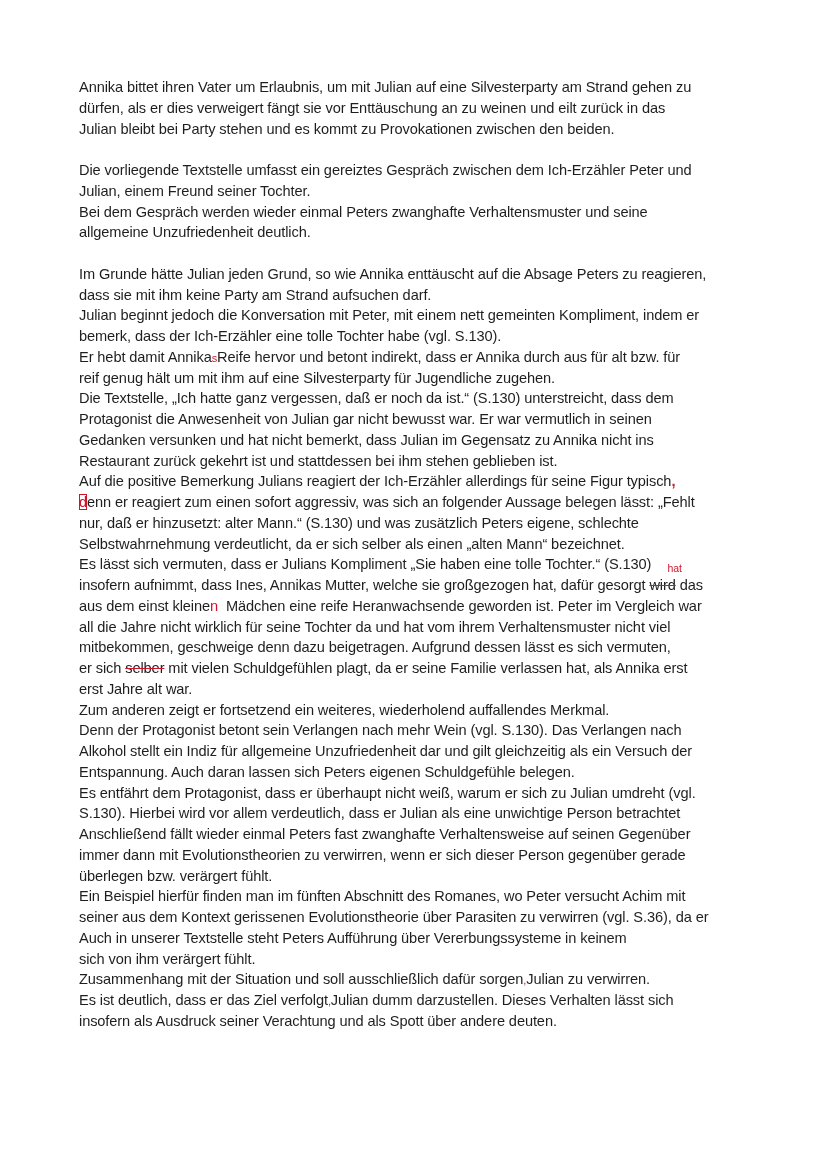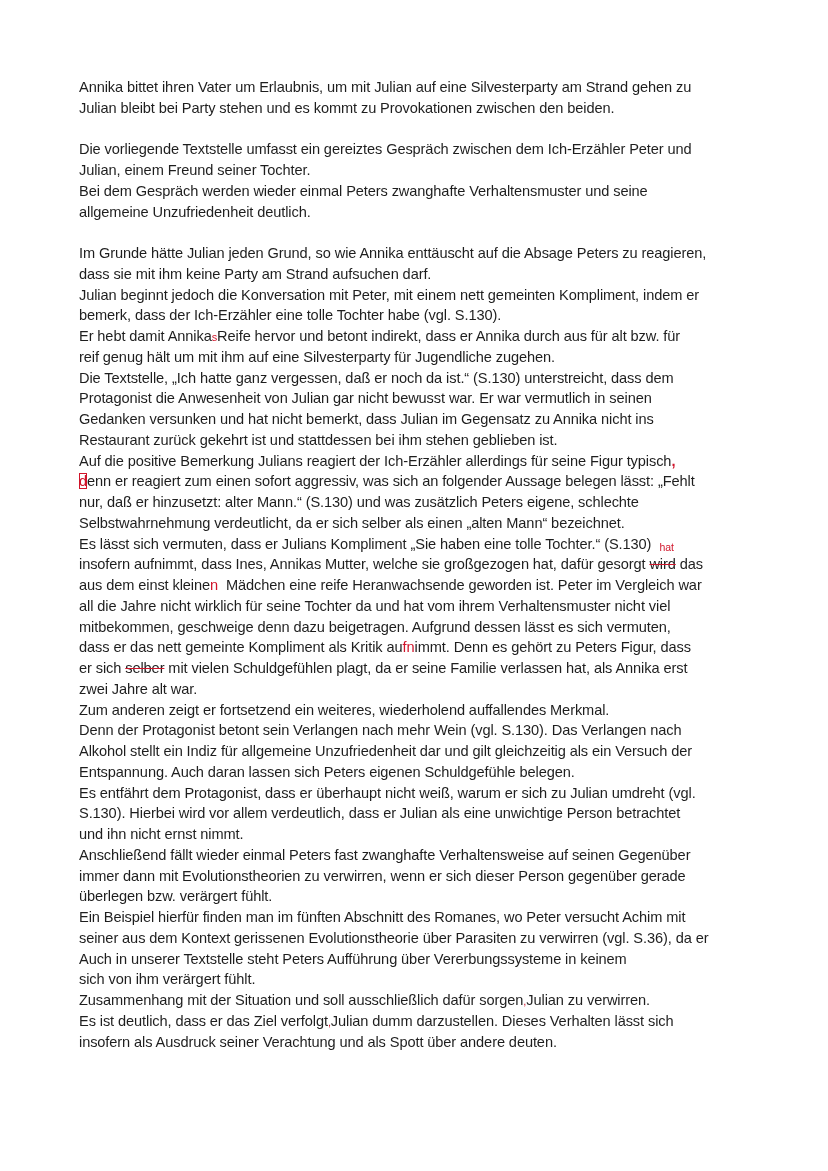--- a/index.html
+++ b/index.html
@@ -9,31 +9,32 @@
     font-family: "Liberation Sans", sans-serif;
     font-size: 14.6px; line-height: 20.75px; color: #1e1e1e;
     letter-spacing: -0.1px;
   }
   .line { white-space: nowrap; height: 20.75px; }
   .blank { height: 20.75px; }
   .red { color: #d0142a; }
   .strike { text-decoration: line-through; text-decoration-color: #d0142a; }
   .sup-wrap { position: relative; display: inline-block; }
   .sup-wrap .above {
-    position: absolute; left: 10px; top: -12px; font-size: 10.5px; line-height: 11px; color: #d0142a;
+    position: absolute; left: 18px; top: -12px; font-size: 10.5px; line-height: 11px; color: #d0142a;
   }
   .small-red { font-size: 11px; color: #d0142a; }
   .boxed { outline: 1px solid #d0142a; outline-offset: -1px; }
 </style>
 </head>
 <body>
 
 <div class="page">
   <div>
     <div class="line">Annika bittet ihren Vater um Erlaubnis, um mit Julian auf eine Silvesterparty am Strand gehen zu</div>
+    <div class="line">dürfen, als er dies verweigert fängt sie vor Enttäuschung an zu weinen und eilt zurück in das</div>
     <div class="line">Julian bleibt bei Party stehen und es kommt zu Provokationen zwischen den beiden.</div>
   </div>
   <div class="blank"></div>
   <div>
     <div class="line">Die vorliegende Textstelle umfasst ein gereiztes Gespräch zwischen dem Ich-Erzähler Peter und</div>
     <div class="line">Julian, einem Freund seiner Tochter.</div>
     <div class="line">Bei dem Gespräch werden wieder einmal Peters zwanghafte Verhaltensmuster und seine</div>
     <div class="line">allgemeine Unzufriedenheit deutlich.</div>
   </div>
   <div class="blank"></div>
@@ -50,30 +51,28 @@
     <div class="line">Restaurant zurück gekehrt ist und stattdessen bei ihm stehen geblieben ist.</div>
     <div class="line"><span>Auf die positive Bemerkung Julians reagiert der Ich-Erzähler allerdings für seine Figur typisch</span><span class="red" style="font-weight:bold">,</span></div>
     <div class="line"><span class="red boxed">d</span><span>enn er reagiert zum einen sofort aggressiv, was sich an folgender Aussage belegen lässt: „Fehlt</span></div>
     <div class="line">nur, daß er hinzusetzt: alter Mann.“ (S.130) und was zusätzlich Peters eigene, schlechte</div>
     <div class="line">Selbstwahrnehmung verdeutlicht, da er sich selber als einen „alten Mann“ bezeichnet.</div>
     <div class="line">Es lässt sich vermuten, dass er Julians Kompliment „Sie haben eine tolle Tochter.“ (S.130)</div>
     <div class="line"><span>insofern aufnimmt, dass Ines, Annikas Mutter, welche sie großgezogen hat, dafür gesorgt </span><span class="sup-wrap"><span class="above">hat</span><span class="strike">wird</span></span><span> das</span></div>
     <div class="line" style="white-space:pre"><span>aus dem einst kleine</span><span class="red">n</span><span>  Mädchen eine reife Heranwachsende geworden ist. Peter im Vergleich war</span></div>
     <div class="line">all die Jahre nicht wirklich für seine Tochter da und hat vom ihrem Verhaltensmuster nicht viel</div>
     <div class="line">mitbekommen, geschweige denn dazu beigetragen. Aufgrund dessen lässt es sich vermuten,</div>
-    <div class="line"><span>dass er das nett gemeinte Kompliment als Kritik au</span><span class="red">fn</span><span>immt. Denn es gehört zu Peters Figur, dass</span></div>
     <div class="line" style="white-space:pre"><span>er sich </span><span class="strike">selber</span><span> mit vielen Schuldgefühlen plagt, da er seine Familie verlassen hat, als Annika erst</span></div>
-    <div class="line">zwei Jahre alt war.</div>
+    <div class="line">erst Jahre alt war.</div>
     <div class="line">Zum anderen zeigt er fortsetzend ein weiteres, wiederholend auffallendes Merkmal.</div>
     <div class="line">Denn der Protagonist betont sein Verlangen nach mehr Wein (vgl. S.130). Das Verlangen nach</div>
     <div class="line">Alkohol stellt ein Indiz für allgemeine Unzufriedenheit dar und gilt gleichzeitig als ein Versuch der</div>
     <div class="line">Entspannung. Auch daran lassen sich Peters eigenen Schuldgefühle belegen.</div>
     <div class="line">Es entfährt dem Protagonist, dass er überhaupt nicht weiß, warum er sich zu Julian umdreht (vgl.</div>
     <div class="line">S.130). Hierbei wird vor allem verdeutlich, dass er Julian als eine unwichtige Person betrachtet</div>
-    <div class="line">und ihn nicht ernst nimmt.</div>
     <div class="line">Anschließend fällt wieder einmal Peters fast zwanghafte Verhaltensweise auf seinen Gegenüber</div>
     <div class="line">immer dann mit Evolutionstheorien zu verwirren, wenn er sich dieser Person gegenüber gerade</div>
     <div class="line">überlegen bzw. verärgert fühlt.</div>
     <div class="line">Ein Beispiel hierfür finden man im fünften Abschnitt des Romanes, wo Peter versucht Achim mit</div>
     <div class="line">seiner aus dem Kontext gerissenen Evolutionstheorie über Parasiten zu verwirren (vgl. S.36), da er</div>
     <div class="line">Auch in unserer Textstelle steht Peters Aufführung über Vererbungssysteme in keinem</div>
     <div class="line">sich von ihm verärgert fühlt.</div>
     <div class="line"><span>Zusammenhang mit der Situation und soll ausschließlich dafür sorgen</span><span class="small-red">,</span><span>Julian zu verwirren.</span></div>
     <div class="line"><span>Es ist deutlich, dass er das Ziel verfolgt</span><span class="small-red">,</span><span>Julian dumm darzustellen. Dieses Verhalten lässt sich</span></div>
     <div class="line">insofern als Ausdruck seiner Verachtung und als Spott über andere deuten.</div>

